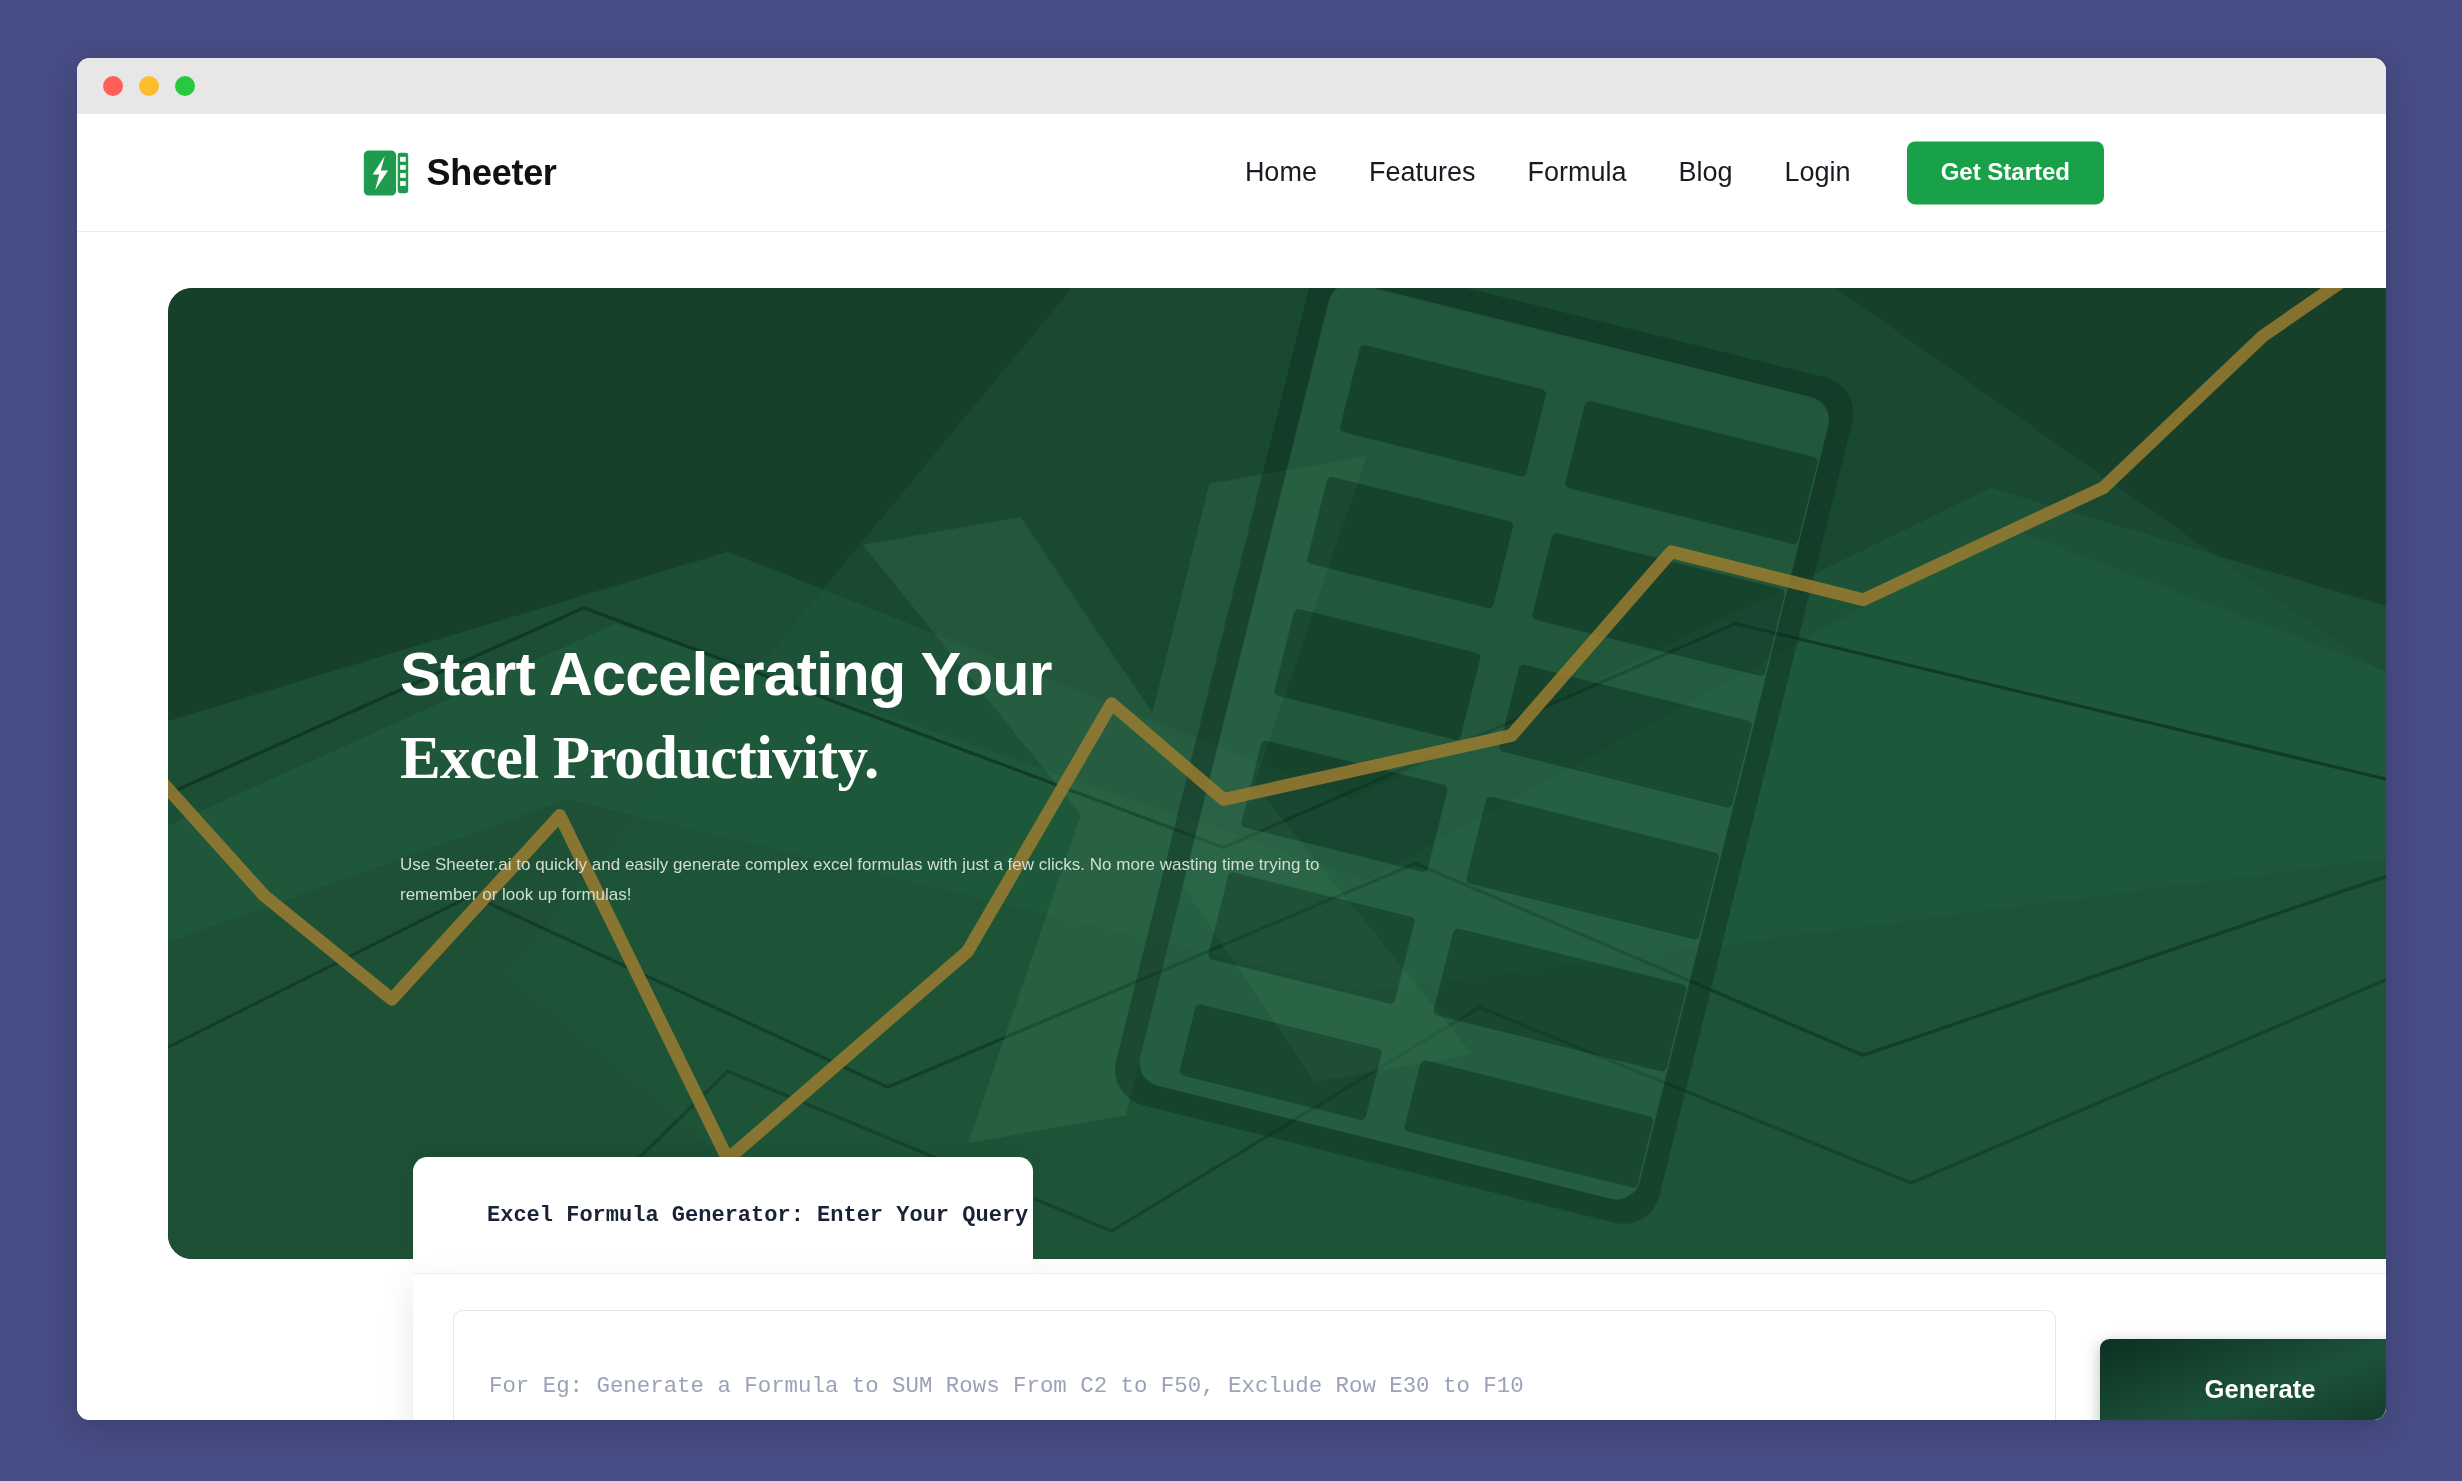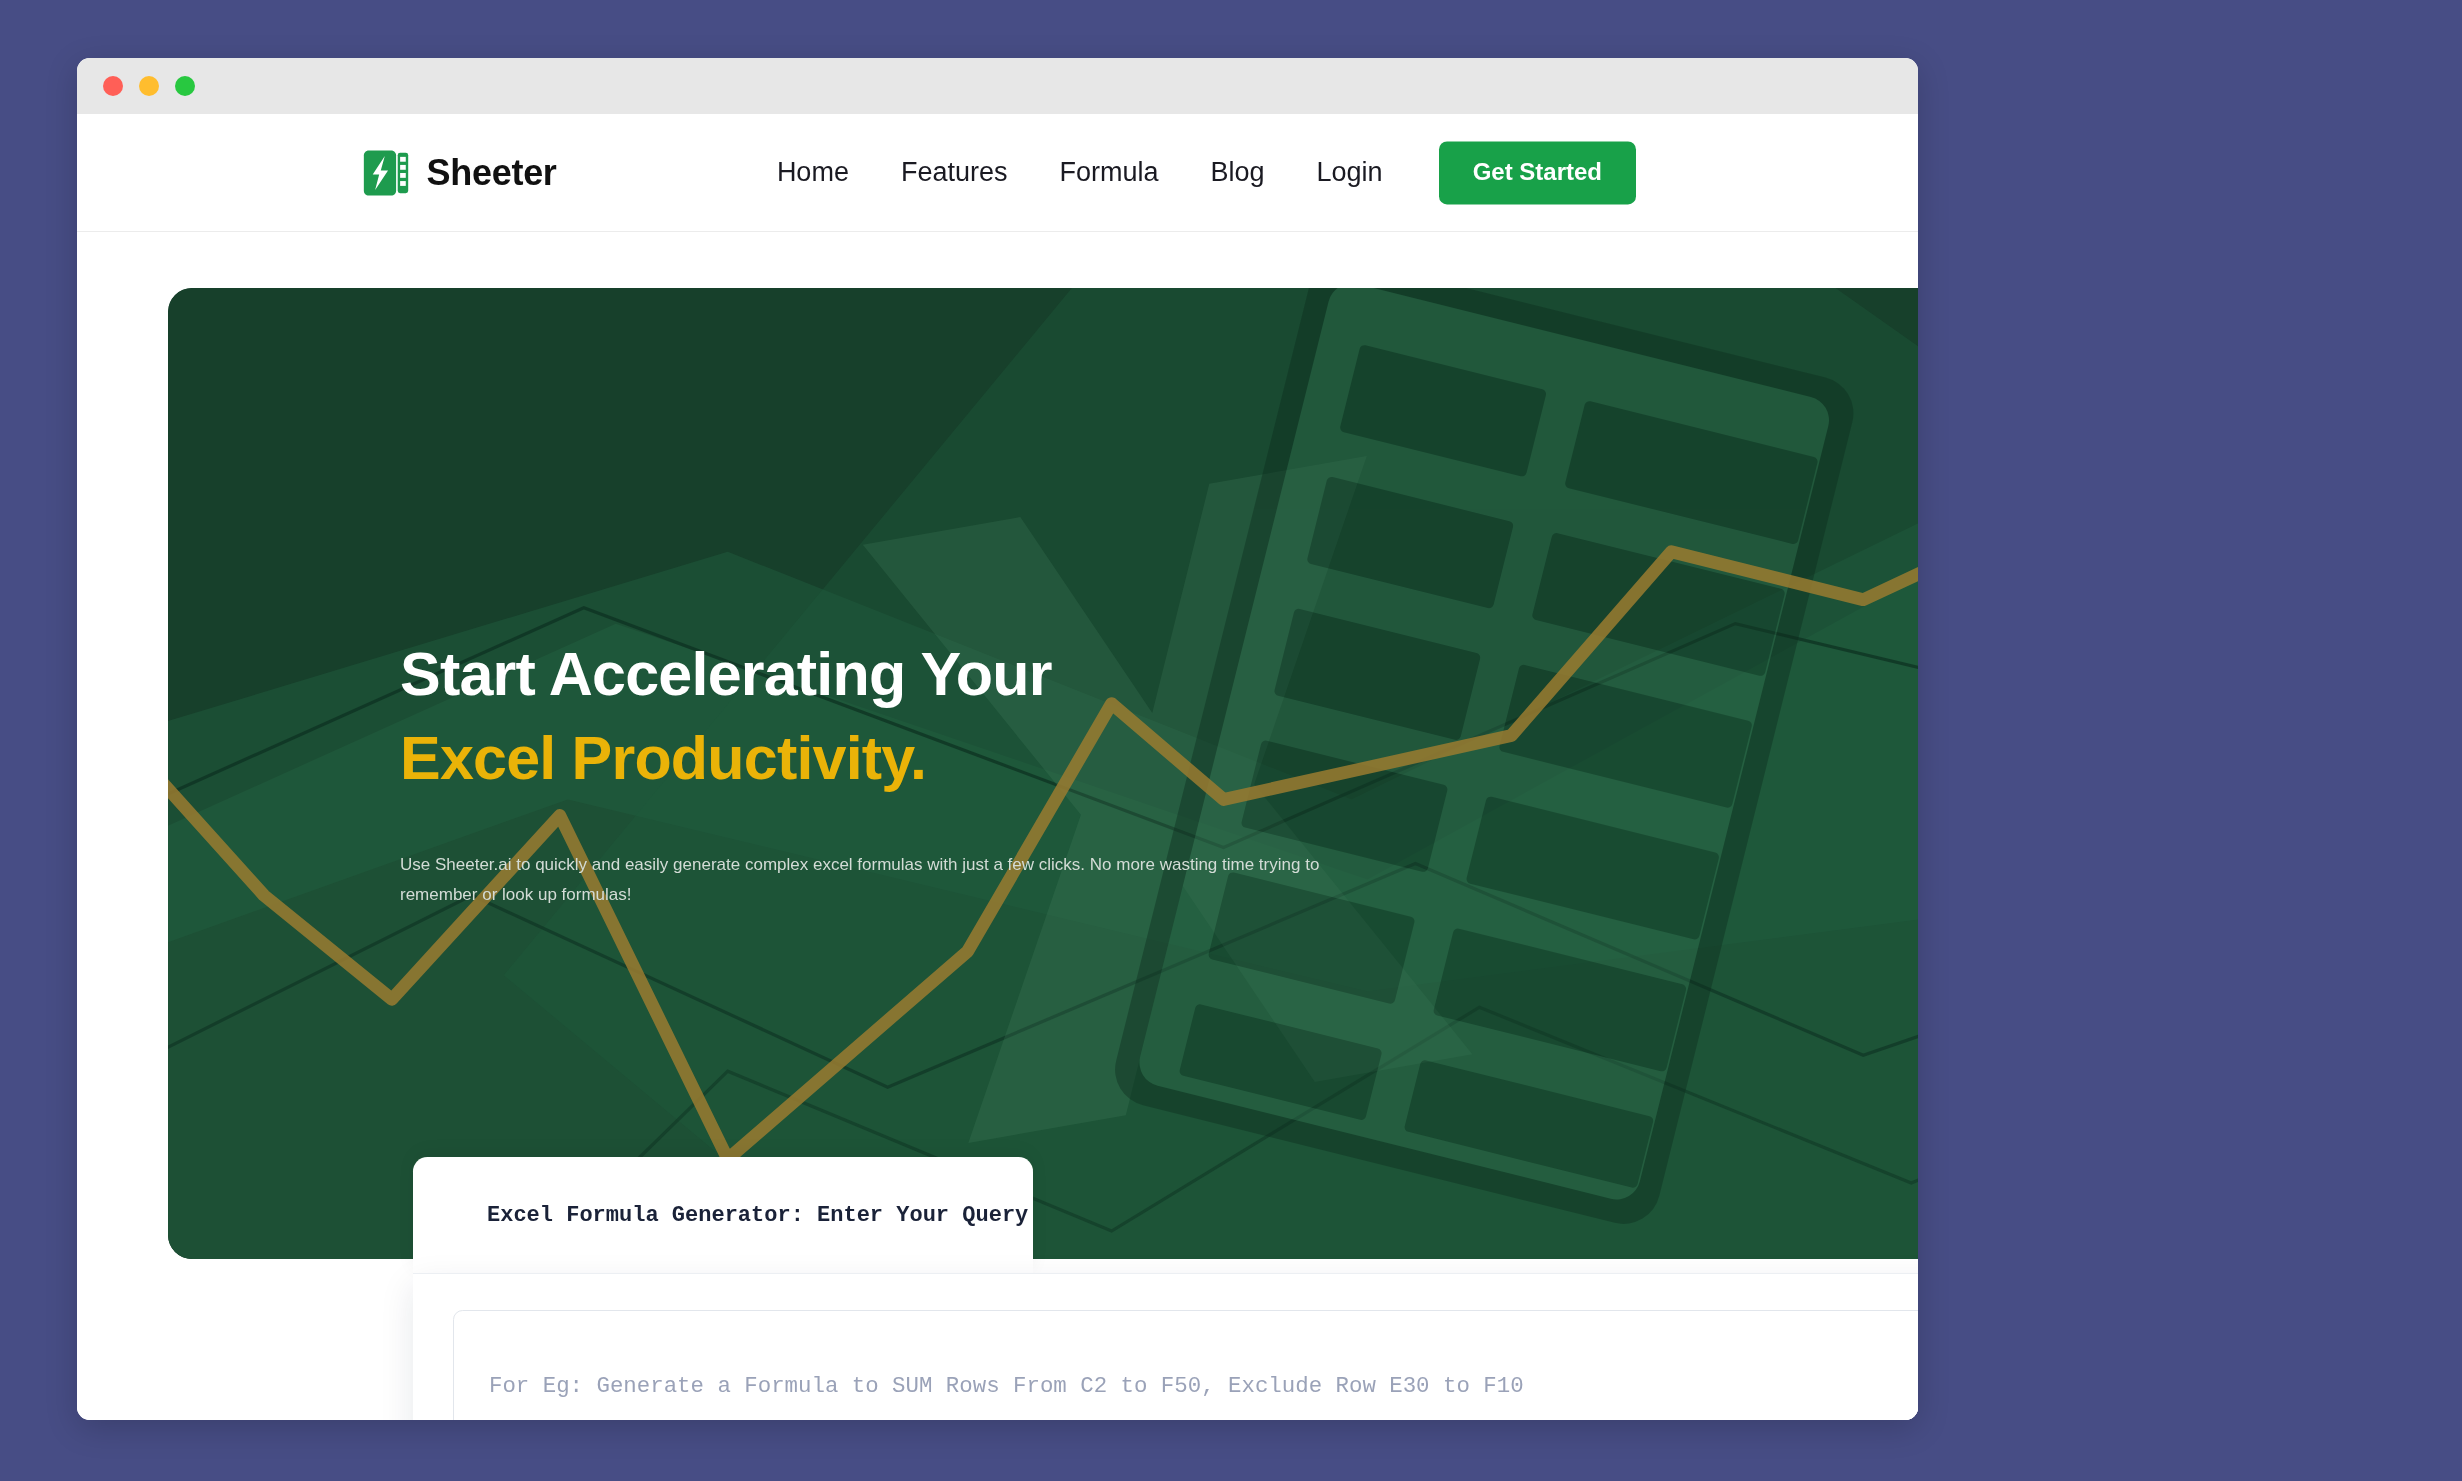--- a/index.html
+++ b/index.html
@@ -12,21 +12,21 @@
     background: #474D85;
     font-family: "Liberation Sans", sans-serif;
     overflow: hidden;
   }
 
   
   .browser-window {
     position: absolute;
     left: 77px;
     top: 58px;
-    width: 1841px;
+    width: 2309px;
     height: 1362px;
     border-radius: 12.8px;
     background: #ffffff;
     overflow: hidden;
     box-shadow: 0 8px 32px rgba(0,0,0,0.18);
   }
   .titlebar {
     position: absolute;
     left: 0; top: 0;
     width: 100%;
@@ -144,21 +144,21 @@
     z-index: 3;
   }
   .headline {
     margin: 0;
     font-size: 61px;
     font-weight: bold;
     line-height: 1.38;
     letter-spacing: -0.8px;
   }
   .headline .line1 { color: #FFFFFF; display: block; }
-  .headline .line2 { color: #eab308; display: block; }
+  .headline .line2 { color: #ffffff; display: block; font-family: Liberation Serif, serif; }
   .subcopy {
     margin: 50px 0 0 0;
     font-size: 17px;
     line-height: 1.72;
     color: #D3DCD6;
     max-width: 943px;
   }
 
   
   .generator {

